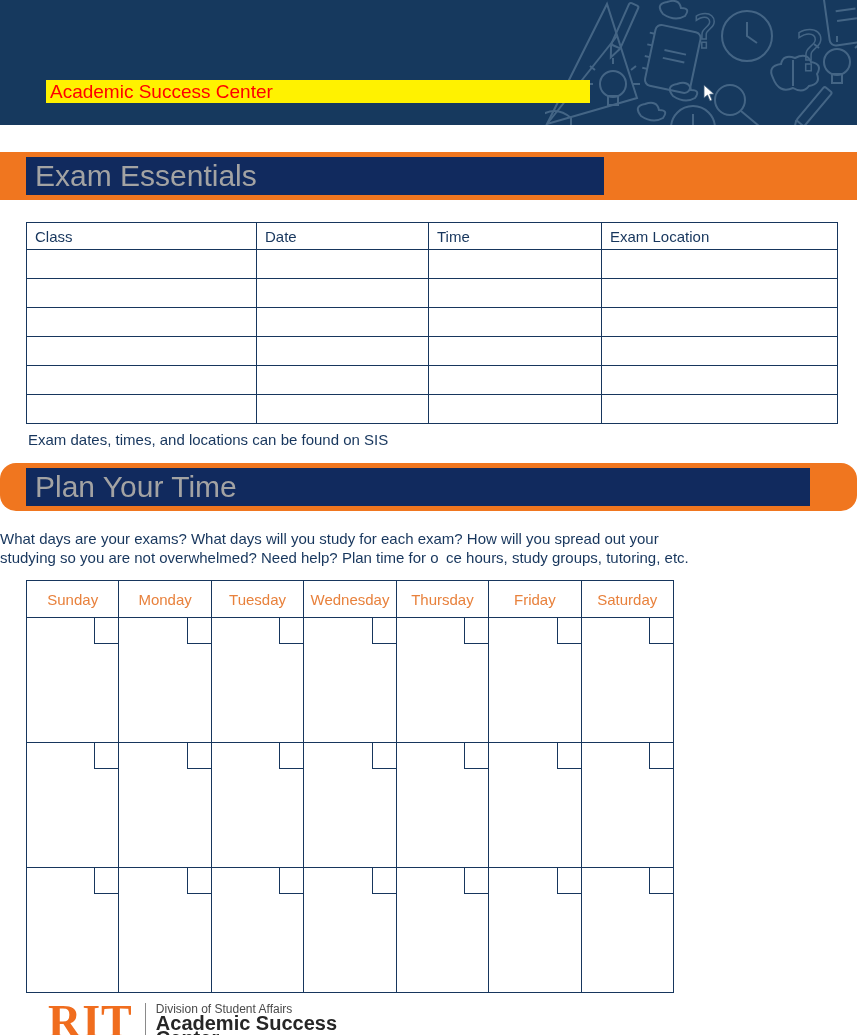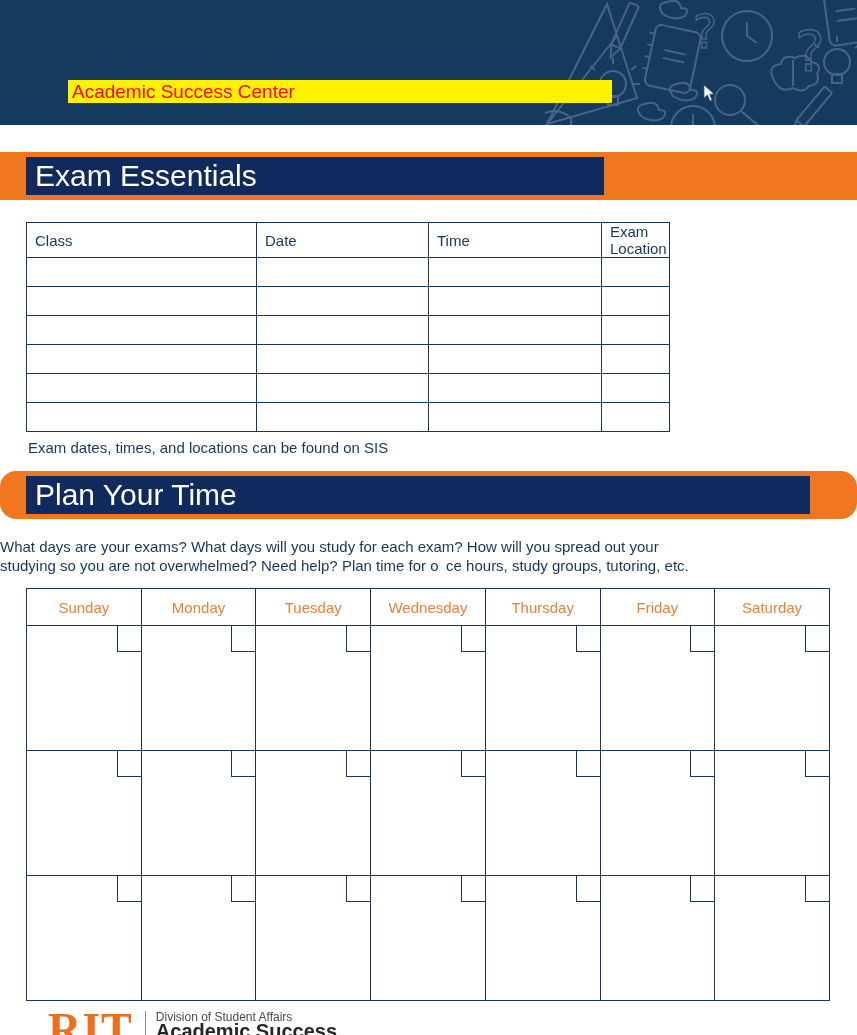--- a/index.html
+++ b/index.html
@@ -8,54 +8,54 @@
     font-family:"Liberation Sans", sans-serif;
   }
   
   .banner{height:125px;background:var(--header_navy,#16395e);position:relative;}
   .doodles{position:absolute;right:0;top:0;z-index:1;}
   .page-title{
     position:relative;z-index:2;margin:0;padding:14px 0 0 55px;
     color:#ffffff;font-size:44px;font-weight:normal;line-height:48px;letter-spacing:.5px;
   }
   .subtitle-bar{
-    position:absolute;z-index:3;left:68px;top:80px;width:544px;height:23px;
+    position:absolute;z-index:3;left:46px;top:80px;width:544px;height:23px;
     background:var(--subtitle_highlight,#fff200);display:flex;align-items:center;
   }
   .subtitle-bar span{color:var(--subtitle_red,#ff0000);font-size:19px;padding-left:4px;white-space:nowrap;}
   .cursor{position:absolute;left:703px;top:84px;z-index:4;}
   
   .band{background:var(--band_orange,#f0761f);height:48px;display:flex;align-items:center;}
   #exam-band{margin-top:27px;}
   #plan-band{margin-top:15px;border-radius:16px;}
   .title-box{background:var(--section_navy,#112a5e);height:38px;margin-left:26px;display:flex;align-items:center;}
   #exam-band .title-box{width:578px;}
   #plan-band .title-box{width:784px;}
-  .title-box span{color:#ffffff;font-size:30px;font-weight:normal;padding-left:9px;white-space:nowrap;}
+  .title-box span{color:#a3a3a3;font-size:30px;font-weight:normal;padding-left:9px;white-space:nowrap;}
   
   .exam-table{
-    border-collapse:collapse;table-layout:fixed;width:644px;margin:22px 0 0 26px;
+    border-collapse:collapse;table-layout:fixed;width:812px;margin:22px 0 0 26px;
   }
   .exam-table th,.exam-table td{border:1px solid var(--border_navy,#17365d);padding:0;}
   .exam-table th{
     height:26px;text-align:left;padding-left:8px;font-weight:normal;
     color:var(--border_navy,#17365d);font-size:15px;
   }
   .exam-table td{height:28px;background:#fff;}
   .exam-table th:nth-child(1){width:221px;}
   .exam-table th:nth-child(2){width:163px;}
   .exam-table th:nth-child(3){width:164px;}
   .sis-note{color:var(--border_navy,#17365d);font-size:15px;margin:7px 0 8px 28px;}
   
   .intro{
     margin-top:18px;color:var(--border_navy,#17365d);
     font-size:15px;line-height:19px;
   }
   .calendar{
-    border-collapse:collapse;table-layout:fixed;width:804px;margin:13px 0 0 26px;
+    border-collapse:collapse;table-layout:fixed;width:648px;margin:13px 0 0 26px;
   }
   .calendar th{
     border:1px solid var(--border_navy,#17365d);height:34px;
     color:var(--day_header_orange,#e8813c);font-size:15px;font-weight:normal;
   }
   .calendar td{
     border:1px solid var(--border_navy,#17365d);height:124px;
     position:relative;padding:0;background:#fff;vertical-align:top;
   }
   .date-box{

